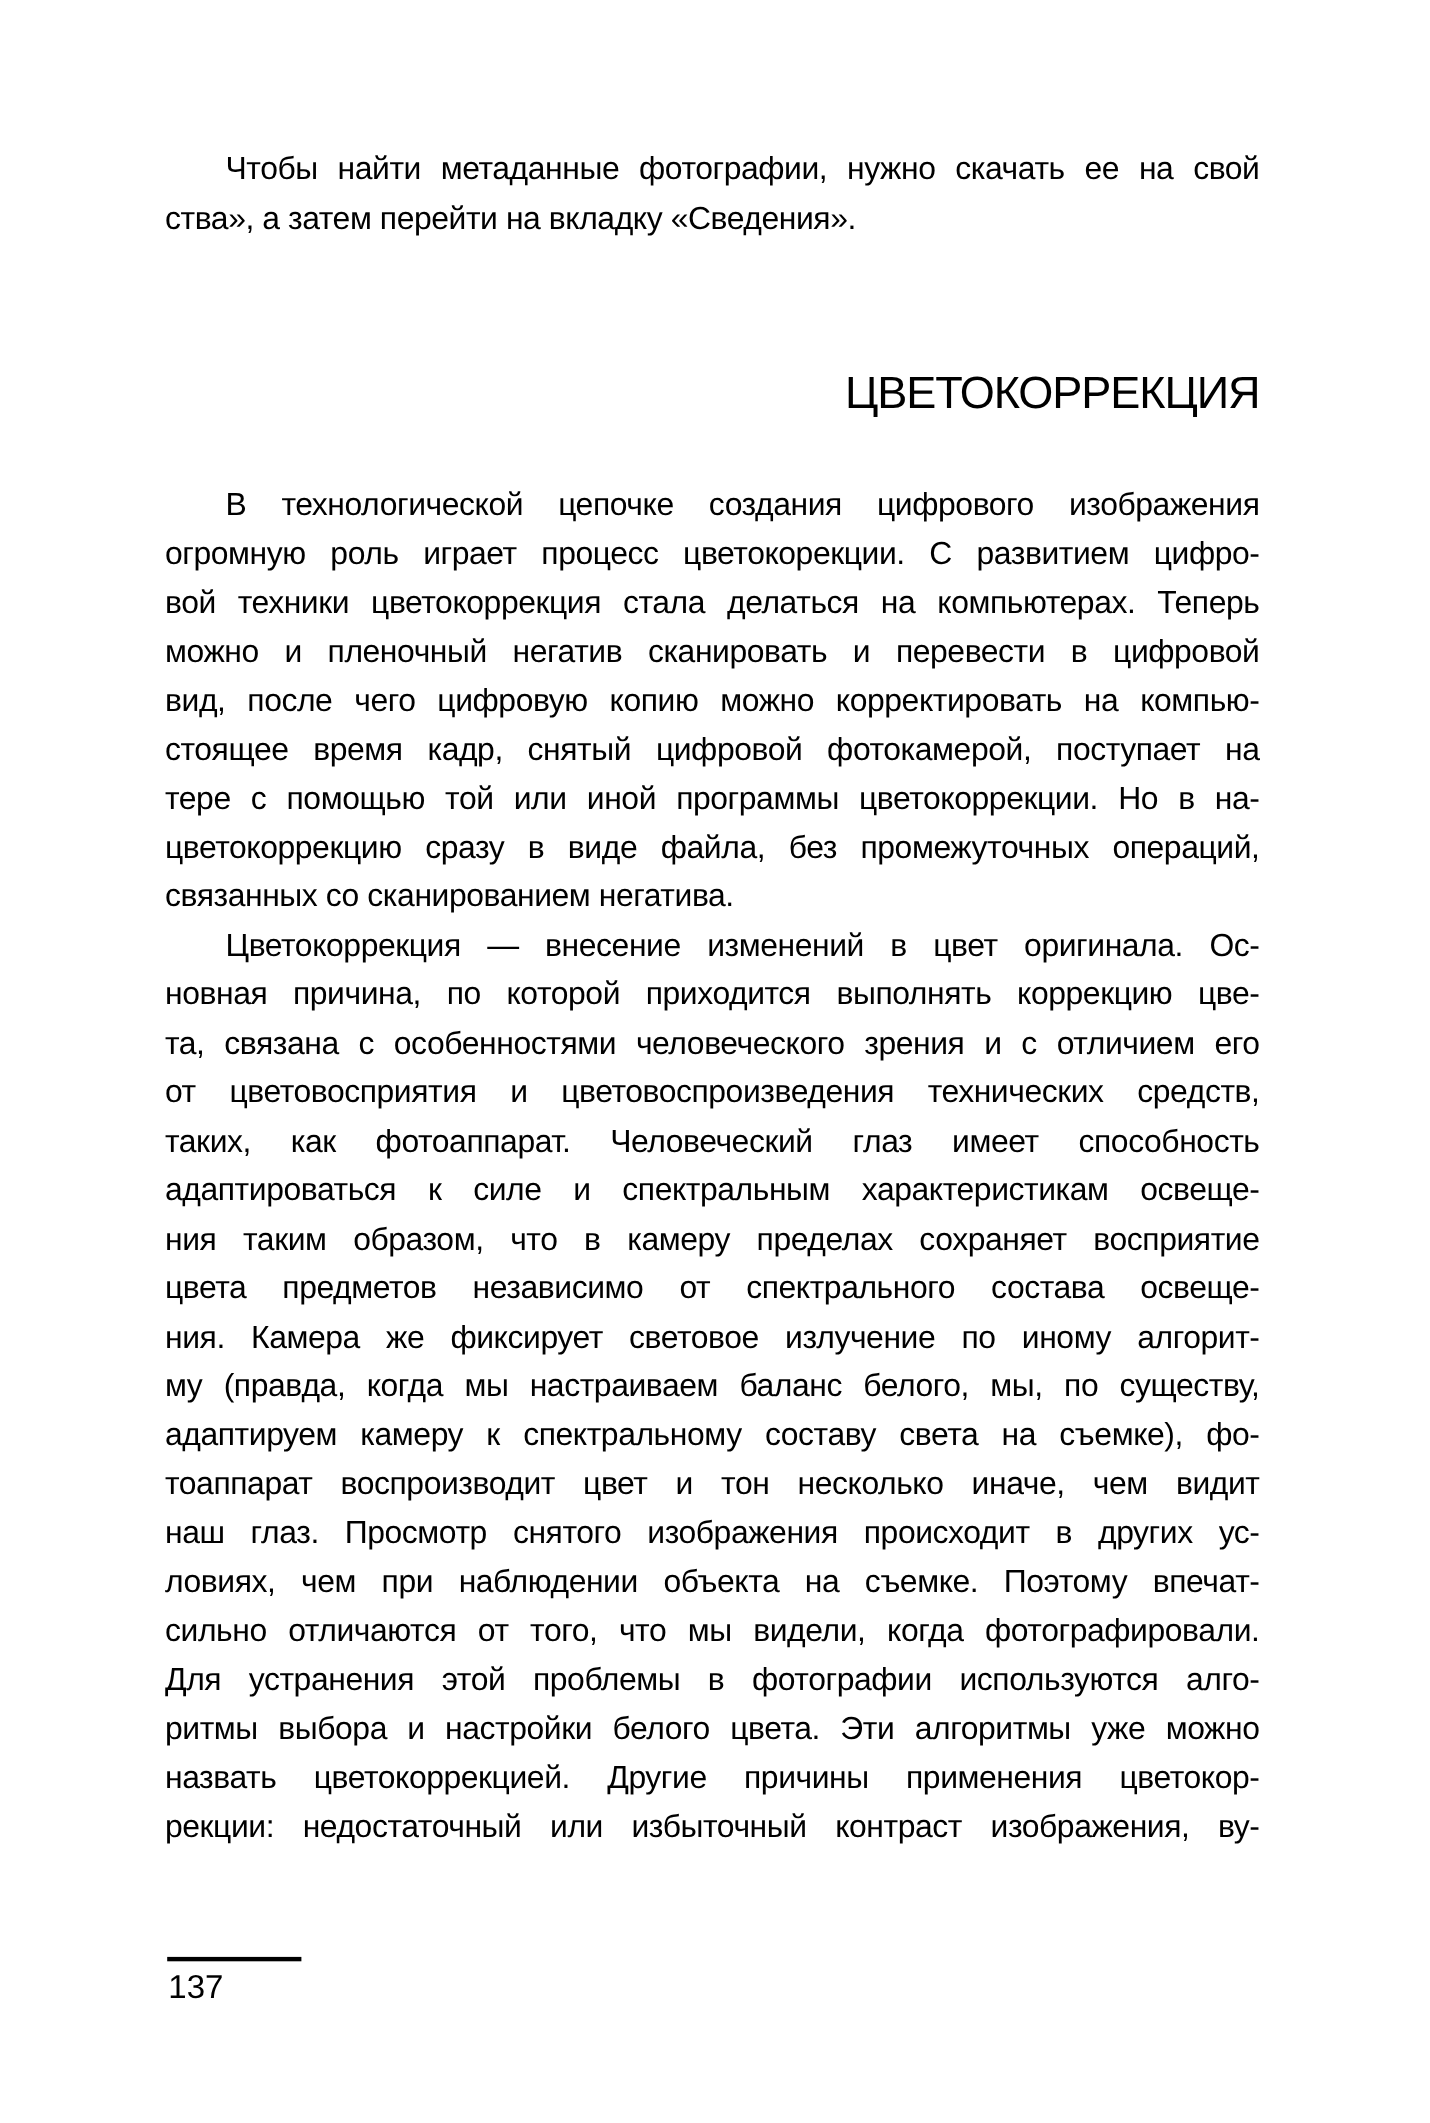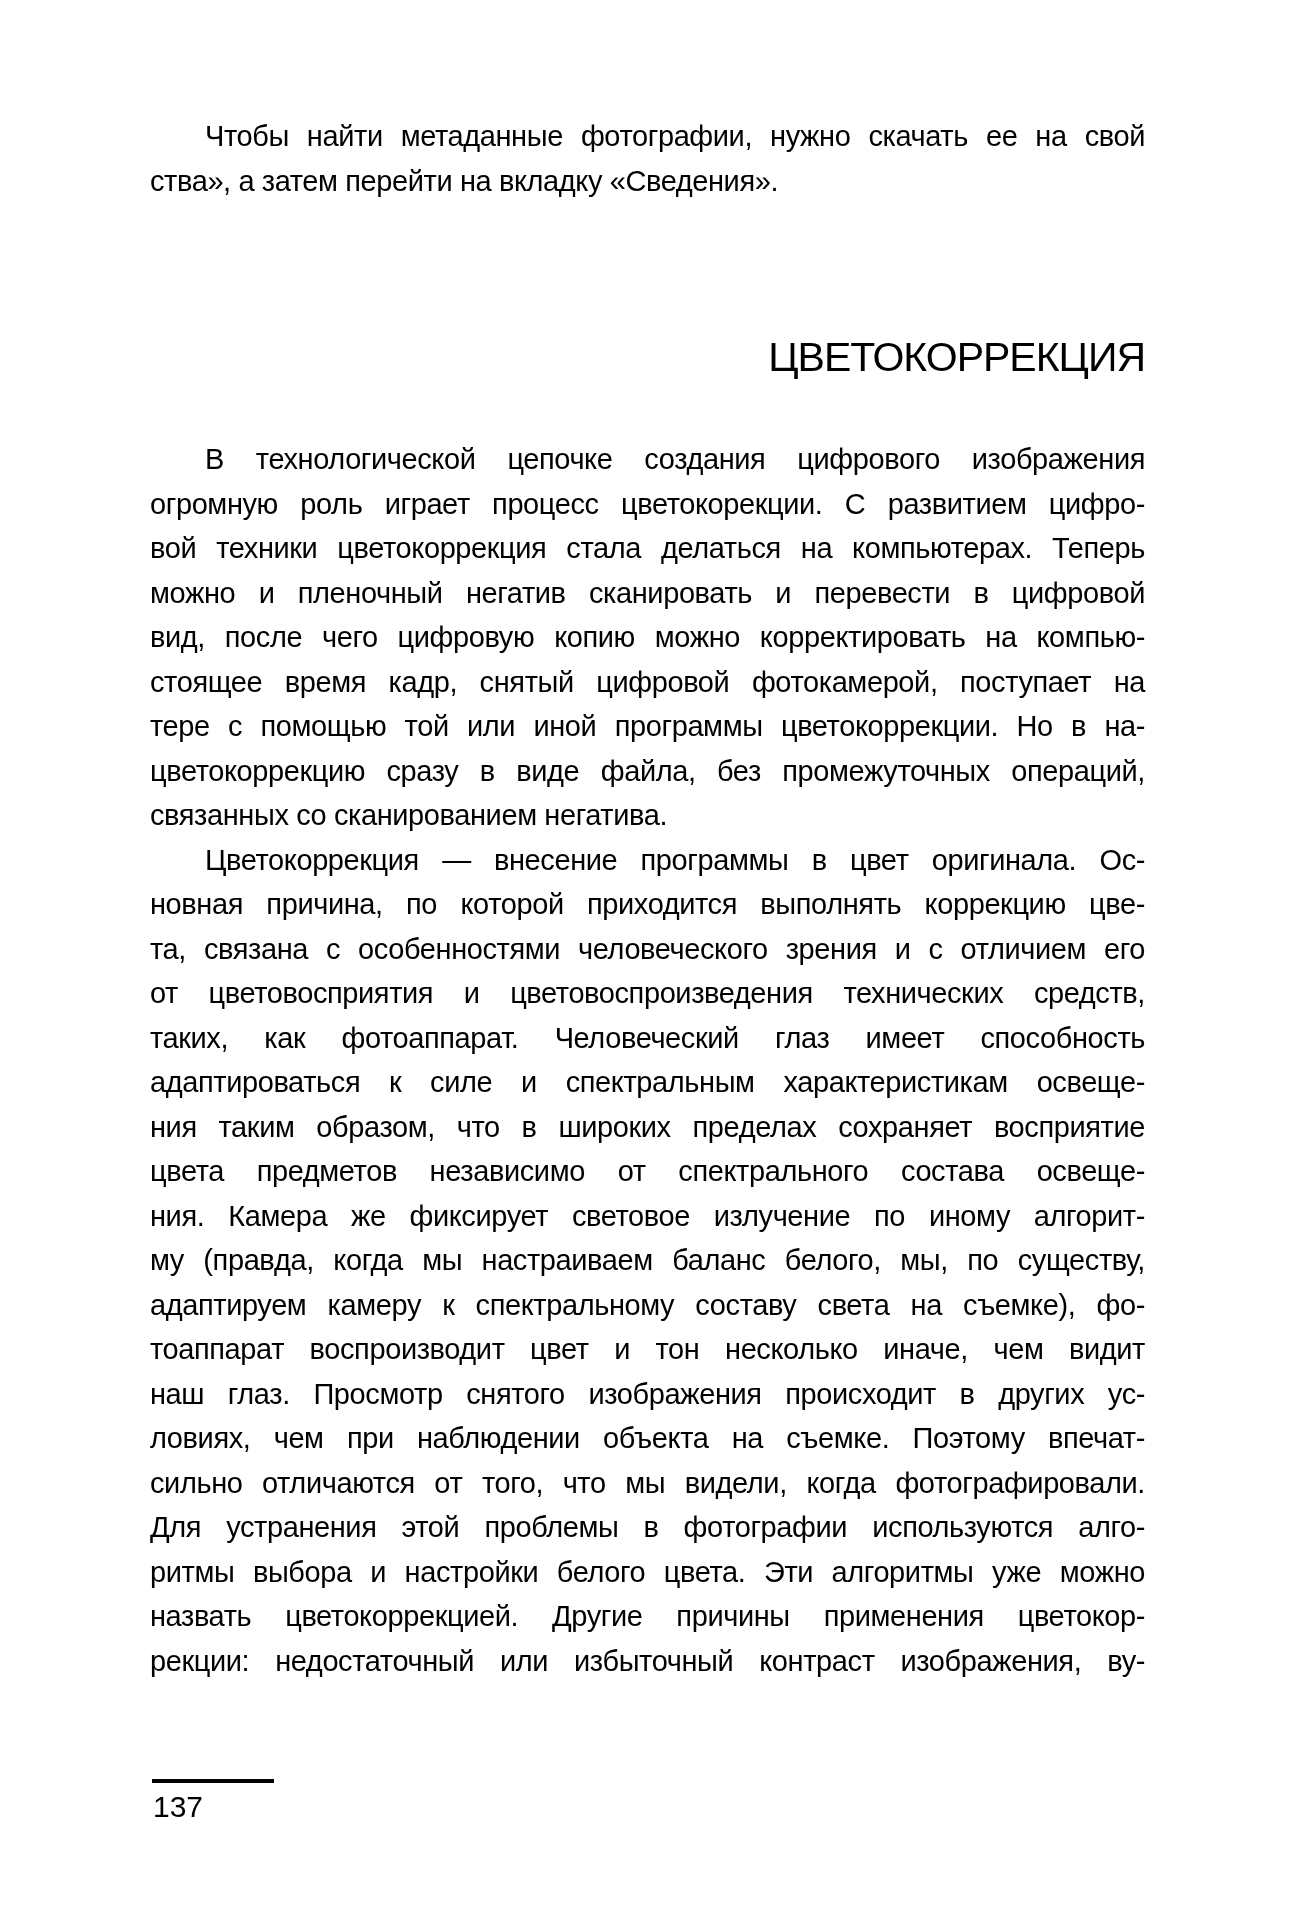--- a/index.html
+++ b/index.html
@@ -18,21 +18,21 @@
     background: #ffffff;
   }
   .textblock {
     position: absolute;
     left: 150px;
     width: 995px;
     font-size: 29px;
     line-height: 44.5px;
     letter-spacing: -0.4px;
   }
-  .intro-para { top: 114px; }
+  .intro-para { top: 132px; }
   .body-paras { top: 437px; }
   .line {
     text-align: justify;
     text-align-last: justify;
   }
   .line.indent { text-indent: 55px; }
   .line.last {
     text-align: left;
     text-align-last: left;
   }
@@ -81,27 +81,27 @@
         <div class="line">огромную роль играет процесс цветокорекции. С развитием цифро-</div>
         <div class="line">вой техники цветокоррекция стала делаться на компьютерах. Теперь</div>
         <div class="line">можно и пленочный негатив сканировать и перевести в цифровой</div>
         <div class="line">вид, после чего цифровую копию можно корректировать на компью-</div>
         <div class="line">стоящее время кадр, снятый цифровой фотокамерой, поступает на</div>
         <div class="line">тере с помощью той или иной программы цветокоррекции. Но в на-</div>
         <div class="line">цветокоррекцию сразу в виде файла, без промежуточных операций,</div>
         <div class="line last">связанных со сканированием негатива.</div>
       </div>
       <div>
-        <div class="line indent">Цветокоррекция — внесение программы в цвет оригинала. Ос-</div>
+        <div class="line indent">Цветокоррекция — внесение изменений в цвет оригинала. Ос-</div>
         <div class="line">новная причина, по которой приходится выполнять коррекцию цве-</div>
         <div class="line">та, связана с особенностями человеческого зрения и с отличием его</div>
         <div class="line">от цветовосприятия и цветовоспроизведения технических средств,</div>
         <div class="line">таких, как фотоаппарат. Человеческий глаз имеет способность</div>
         <div class="line">адаптироваться к силе и спектральным характеристикам освеще-</div>
-        <div class="line">ния таким образом, что в широких пределах сохраняет восприятие</div>
+        <div class="line">ния таким образом, что в камеру пределах сохраняет восприятие</div>
         <div class="line">цвета предметов независимо от спектрального состава освеще-</div>
         <div class="line">ния. Камера же фиксирует световое излучение по иному алгорит-</div>
         <div class="line">му (правда, когда мы настраиваем баланс белого, мы, по существу,</div>
         <div class="line">адаптируем камеру к спектральному составу света на съемке), фо-</div>
         <div class="line">тоаппарат воспроизводит цвет и тон несколько иначе, чем видит</div>
         <div class="line">наш глаз. Просмотр снятого изображения происходит в других ус-</div>
         <div class="line">ловиях, чем при наблюдении объекта на съемке. Поэтому впечат-</div>
         <div class="line">сильно отличаются от того, что мы видели, когда фотографировали.</div>
         <div class="line">Для устранения этой проблемы в фотографии используются алго-</div>
         <div class="line">ритмы выбора и настройки белого цвета. Эти алгоритмы уже можно</div>

